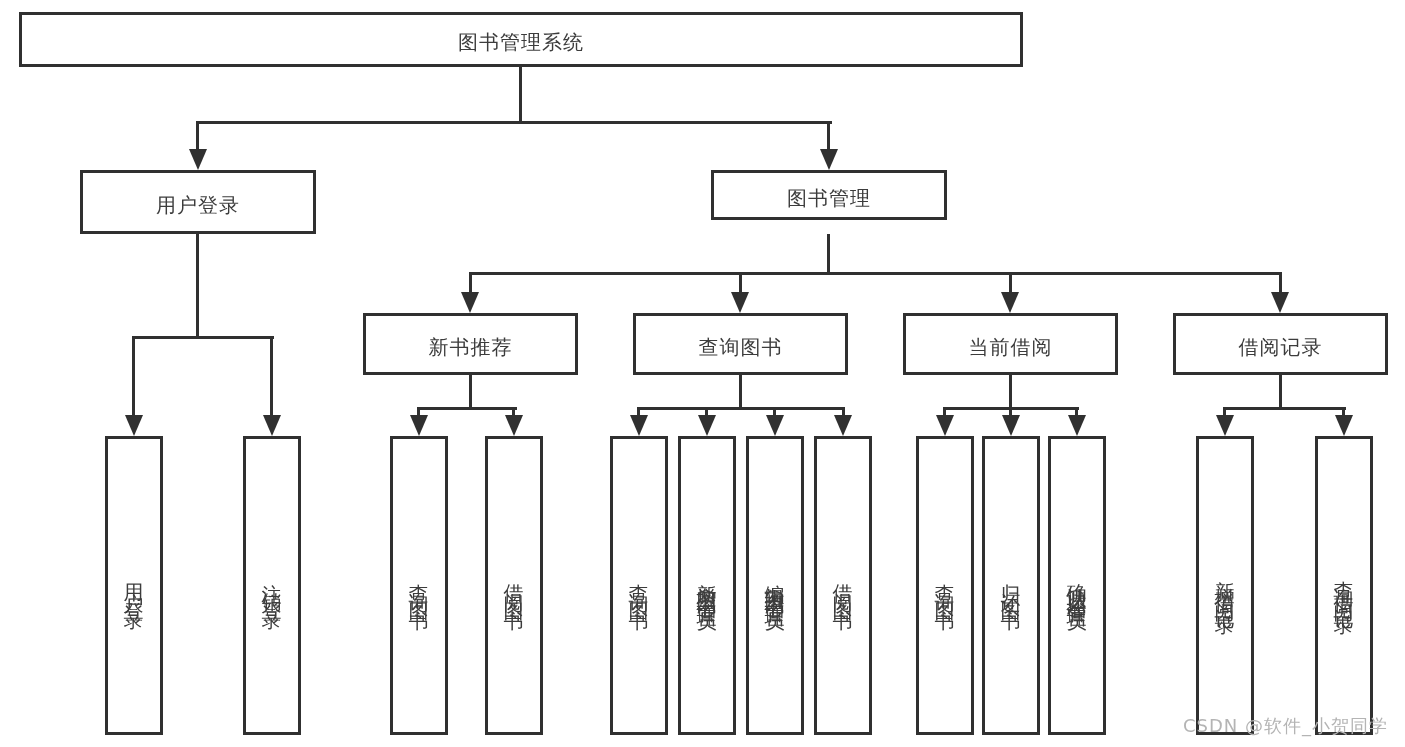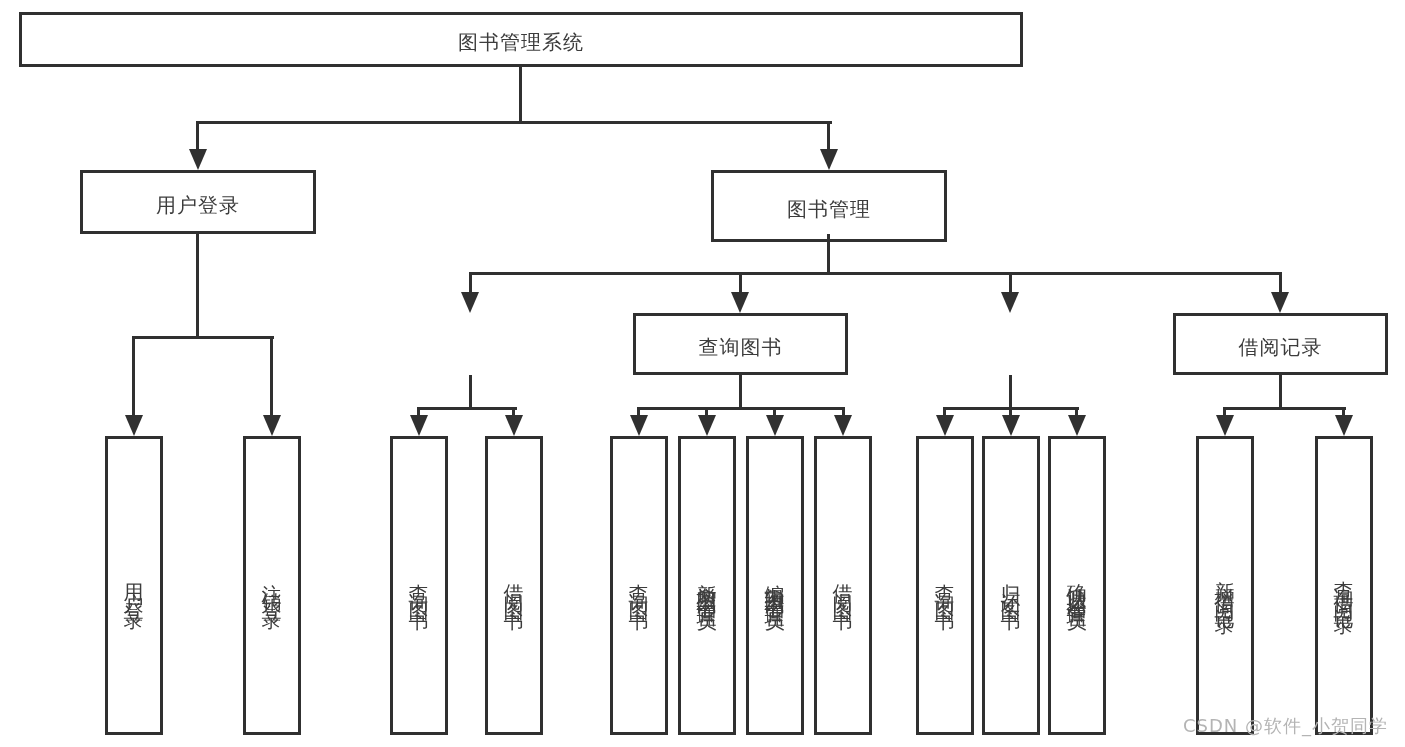--- a/index.html
+++ b/index.html
@@ -74,21 +74,21 @@
   <div class="line" style="left:519px; top:67px; width:3px; height:54px;"></div>
   <div class="line" style="left:197px; top:121px; width:635px; height:3px;"></div>
   <div class="line" style="left:196px; top:121px; width:3px; height:33px;"></div>
   <div class="arrow" style="left:189px; top:149px;"></div>
   <div class="line" style="left:827px; top:121px; width:3px; height:33px;"></div>
   <div class="arrow" style="left:820px; top:149px;"></div>
 
   <div class="box" style="left:80px; top:170px; width:236px; height:64px;">
     <span class="hlabel">用户登录</span>
   </div>
-  <div class="box" style="left:711px; top:170px; width:236px; height:72px;">
+  <div class="box" style="left:711px; top:170px; width:236px; height:50px;">
     <span class="hlabel">图书管理</span>
   </div>
 
   <div class="line" style="left:196px; top:234px; width:3px; height:102px;"></div>
   <div class="line" style="left:132px; top:336px; width:142px; height:3px;"></div>
   <div class="line" style="left:132px; top:336px; width:3px; height:82px;"></div>
   <div class="arrow" style="left:125px; top:415px;"></div>
   <div class="line" style="left:270px; top:336px; width:3px; height:82px;"></div>
   <div class="arrow" style="left:263px; top:415px;"></div>
 
@@ -96,22 +96,28 @@
   <div class="line" style="left:469px; top:272px; width:813px; height:3px;"></div>
   <div class="line" style="left:469px; top:272px; width:3px; height:24px;"></div>
   <div class="arrow" style="left:461px; top:292px;"></div>
   <div class="line" style="left:739px; top:272px; width:3px; height:24px;"></div>
   <div class="arrow" style="left:731px; top:292px;"></div>
   <div class="line" style="left:1009px; top:272px; width:3px; height:24px;"></div>
   <div class="arrow" style="left:1001px; top:292px;"></div>
   <div class="line" style="left:1279px; top:272px; width:3px; height:24px;"></div>
   <div class="arrow" style="left:1271px; top:292px;"></div>
 
+  <div class="box" style="left:363px; top:313px; width:215px; height:62px;">
+    <span class="hlabel">新书推荐</span>
+  </div>
   <div class="box" style="left:633px; top:313px; width:215px; height:62px;">
     <span class="hlabel">查询图书</span>
+  </div>
+  <div class="box" style="left:903px; top:313px; width:215px; height:62px;">
+    <span class="hlabel">当前借阅</span>
   </div>
   <div class="box" style="left:1173px; top:313px; width:215px; height:62px;">
     <span class="hlabel">借阅记录</span>
   </div>
 
   <div class="line" style="left:469px; top:375px; width:3px; height:32px;"></div>
   <div class="line" style="left:418px; top:407px; width:99px; height:3px;"></div>
   <div class="line" style="left:417px; top:407px; width:3px; height:10px;"></div>
   <div class="arrow" style="left:410px; top:415px;"></div>
   <div class="line" style="left:512px; top:407px; width:3px; height:10px;"></div>

